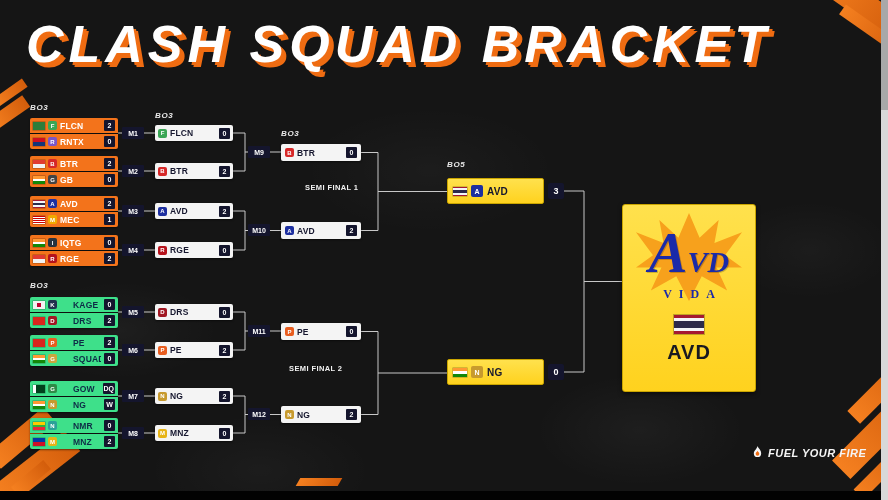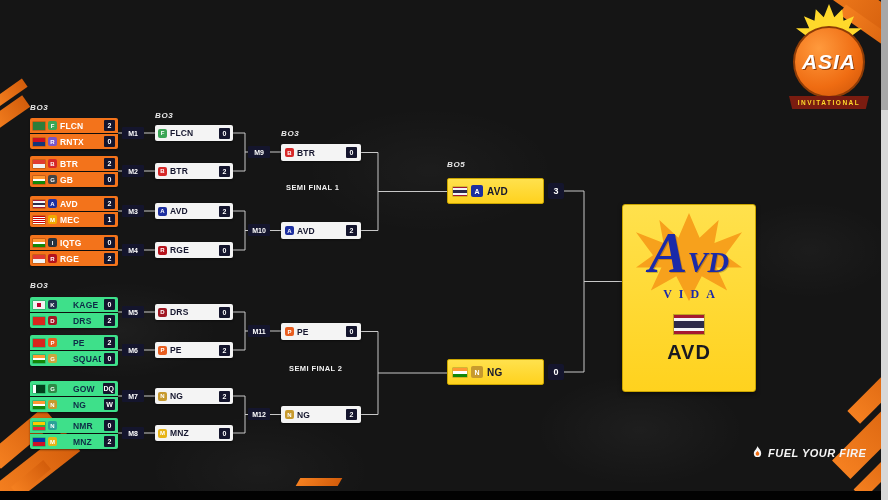--- a/index.html
+++ b/index.html
@@ -121,28 +121,22 @@
   <div class="deco deco-tl1"></div>
   <div class="deco deco-tl2"></div>
   <div class="deco deco-bl1"></div>
   <div class="deco deco-bl2"></div>
   <div class="deco deco-bl3"></div>
   <div class="deco deco-br1"></div>
   <div class="deco deco-br2"></div>
   <div class="deco deco-br3"></div>
   <div class="deco deco-bc"></div>
 
-
-  <div class="asia-logo">
-    <div class="flame"></div>
-    <div class="asia-circle">
-      <span>ASIA</span>
-    </div>
-    <div class="asia-banner">INVITATIONAL</div>
-  </div>
+  <div class="title">CLASH SQUAD BRACKET</div>
+
 
   <svg class="connectors" width="888" height="500" viewBox="0 0 888 500">
     <path d="M118 133 H155 M118 171 H155 M118 211 H155 M118 250 H155 M118 312 H155 M118 350 H155 M118 396 H155 M118 433 H155
              M233 133 H245 V171 H233 M245 152 H281
              M233 211 H245 V250 H233 M245 230.5 H281
              M233 312 H245 V350 H233 M245 331 H281
              M233 396 H245 V433 H233 M245 414.5 H281
              M361 152.5 H378 V230.5 H361 M378 191.5 H447
              M361 331.5 H378 V414.5 H361 M378 373 H447
              M564 191 H584 V372 H564 M584 281.5 H622" fill="none" stroke="#c8c8c8" stroke-width="1"></path>
@@ -336,21 +330,21 @@
     <span class="tlogo" style="background: rgb(232, 93, 31);">P</span>
     <span class="tname">PE</span>
     <span class="tscore">0</span>
   </div>
   <div class="r3-card" style="top:406px">
     <span class="tlogo" style="background: rgb(199, 154, 46);">N</span>
     <span class="tname">NG</span>
     <span class="tscore">2</span>
   </div>
 
-  <div class="sf-label" style="left:286px;top:183px">SEMI FINAL 1</div>
+  <div class="sf-label" style="left:305px;top:183px">SEMI FINAL 1</div>
   <div class="sf-label" style="left:289px;top:364px">SEMI FINAL 2</div>
 
   <div class="final-card" style="top:178px">
     <span class="tflag" style="background: linear-gradient(rgb(165, 25, 49) 16%, rgb(244, 245, 248) 16%, rgb(244, 245, 248) 33%, rgb(45, 42, 74) 33%, rgb(45, 42, 74) 67%, rgb(244, 245, 248) 67%, rgb(244, 245, 248) 84%, rgb(165, 25, 49) 84%);"></span>
     <span class="tlogo" style="background: rgb(29, 47, 160);">A</span>
     <span class="tname">AVD</span>
   </div>
   <div class="final-score" style="top:183px">3</div>
   <div class="final-card" style="top:359px">
     <span class="tflag" style="background: linear-gradient(rgb(255, 153, 51) 33%, rgb(255, 255, 255) 33%, rgb(255, 255, 255) 66%, rgb(19, 136, 8) 66%);"></span>

